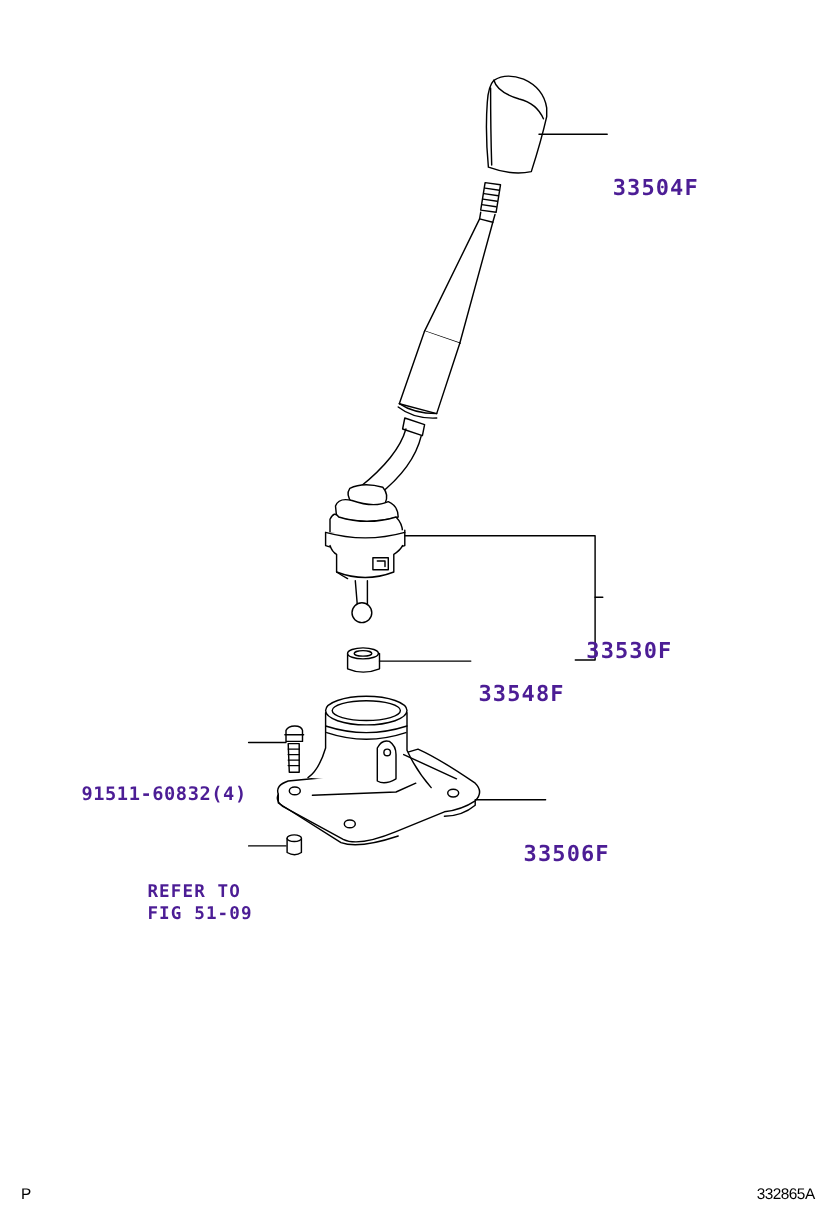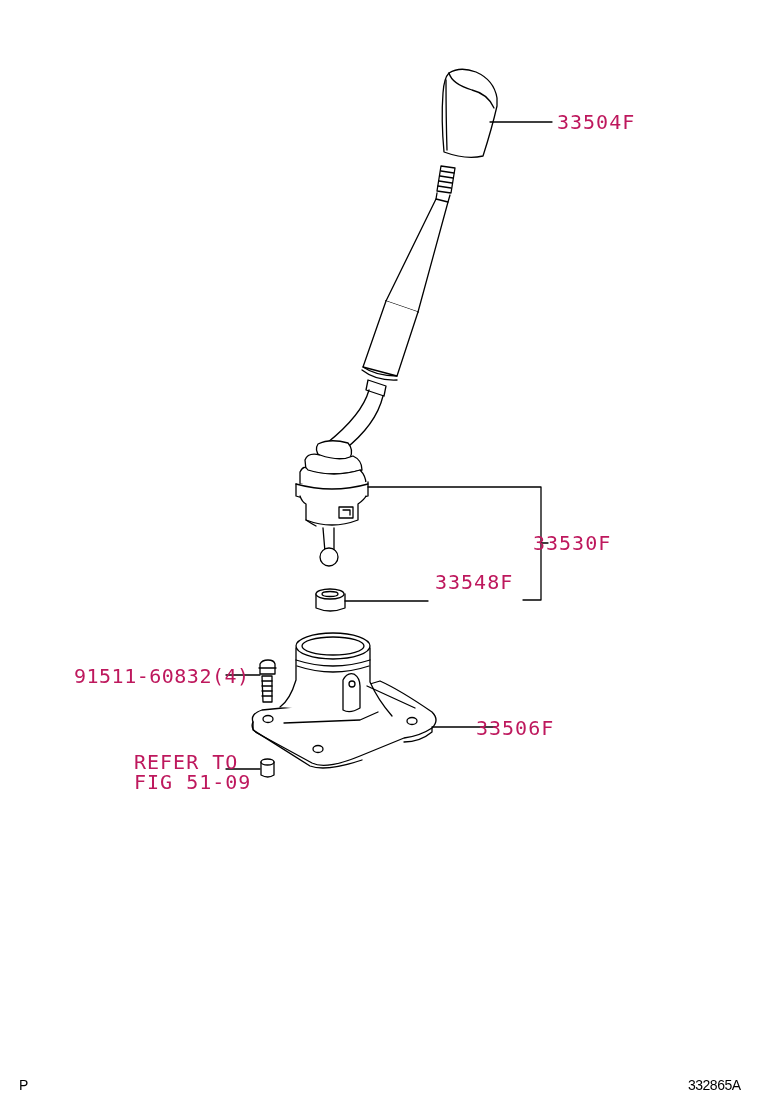--- a/index.html
+++ b/index.html
@@ -1,28 +1,29 @@
 <!DOCTYPE html>
 <html><head>
   <meta charset="utf-8">
   <style>
     html, body { margin: 0; padding: 0; background: #ffffff; }
     body { width: 760px; height: 1112px; position: relative; overflow: hidden; }
     svg.diagram { position: absolute; left: 0; top: 0; }
     .label {
       position: absolute;
       font-family: "DejaVu Sans Mono", "Liberation Mono", monospace;
-      font-weight: normal;
-      color: #be185d;
+      font-weight: bold;
+      color: #4c1d95;
       white-space: nowrap;
       line-height: 1;
+      margin-top: 48px;
     }
     .big { font-size: 20px; letter-spacing: 1px; }
-    .med { font-size: 20px; letter-spacing: 0.5px; }
-    .note { font-size: 20px; line-height: 20px; letter-spacing: 1px; }
+    .med { font-size: 17px; letter-spacing: 0.5px; }
+    .note { font-size: 16px; line-height: 20px; letter-spacing: 1px; }
     .footer {
       position: absolute;
       font-family: "Liberation Sans", sans-serif;
       font-size: 14px;
       color: #000;
       line-height: 1;
     }
     .part { cursor: pointer; }
   </style>
 </head>

